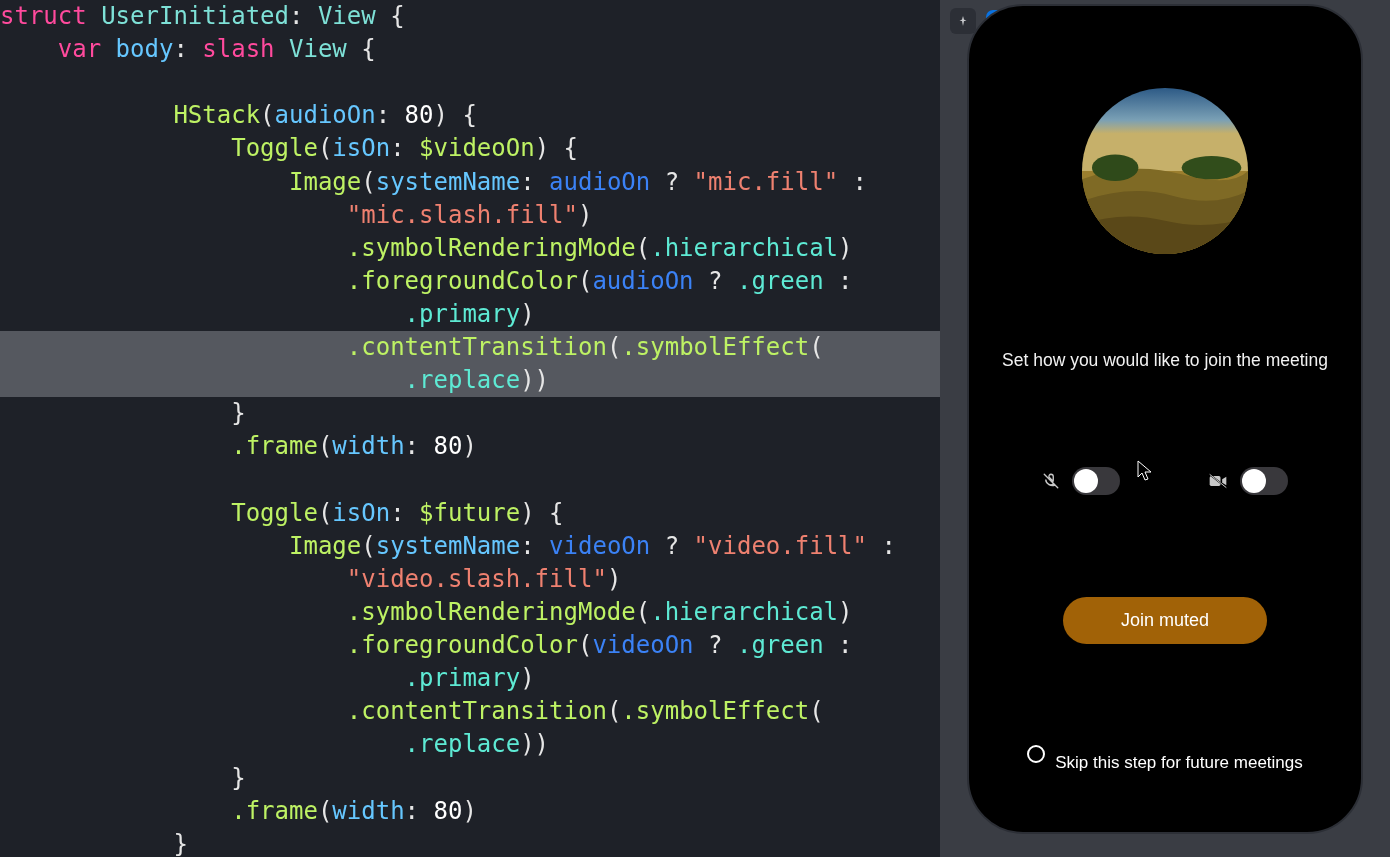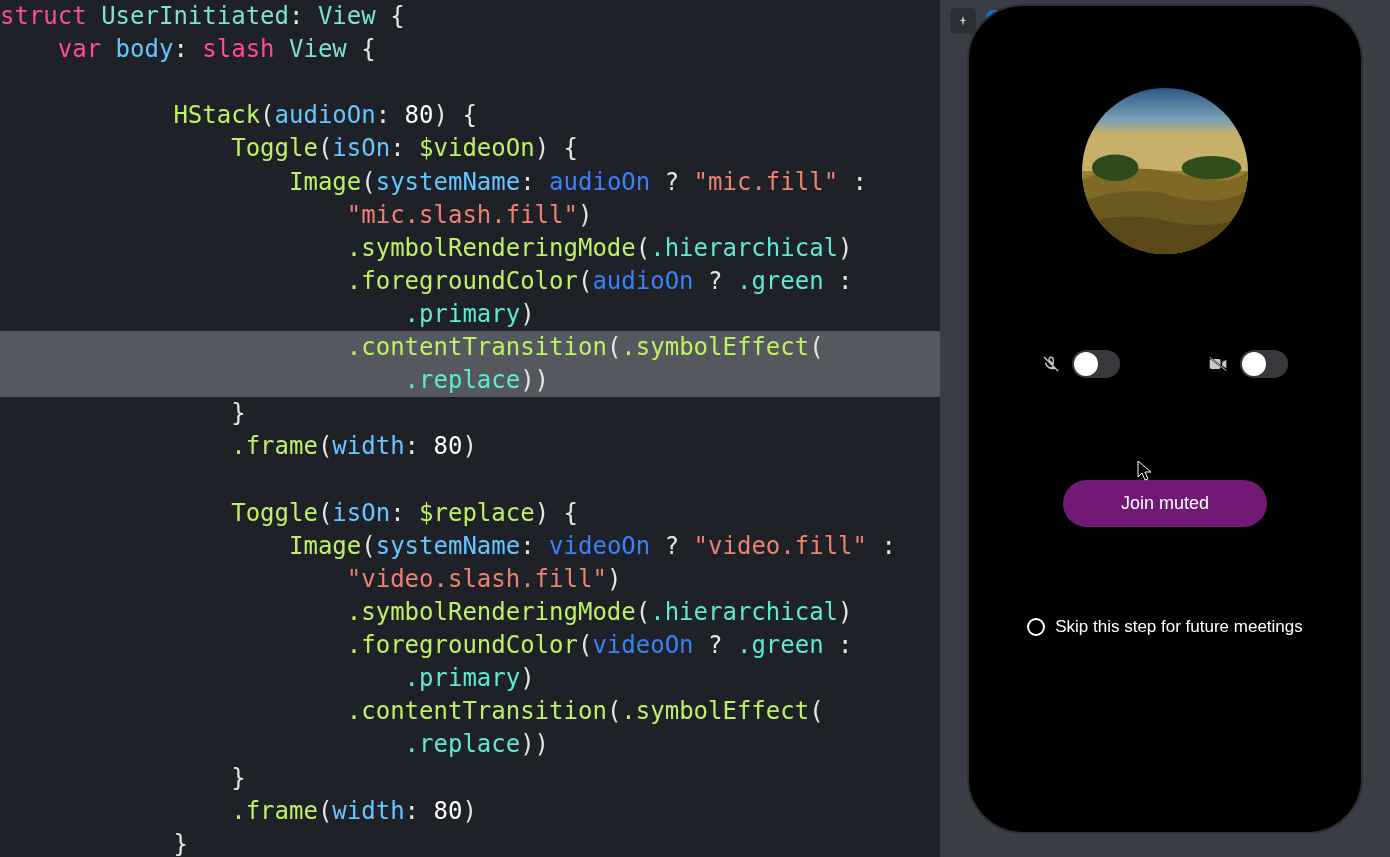--- a/index.html
+++ b/index.html
@@ -153,42 +153,42 @@
   .switch .knob {
     position: absolute;
     top: 2px; left: 2px;
     width: 24px; height: 24px;
     background: #fff;
     border-radius: 50%;
   }
 
   .cta-btn {
     margin-top: 102px;
-    background: #701a75;
+    background: #a16207;
     color: #fff;
     font-size: 18px;
     border-radius: 26px;
     padding: 13px 58px;
     cursor: pointer;
     border: none;
   }
 
   .skip-row {
     margin-top: 90px;
     display: flex;
     align-items: center;
     gap: 10px;
     cursor: pointer;
   }
   .radio-o {
     width: 18px; height: 18px;
     border: 2px solid #fff;
     border-radius: 50%;
   }
-  .skip-row span { font-size: 17px; }
+  .skip-row span { font-size: 17px; margin-top: 19px; }
 
   .cursor-arrow {
     position: absolute;
     left: 168px;
     top: 454px;
     pointer-events: none;
   }
 </style>
 </head>
 <body>
@@ -202,21 +202,21 @@
                     <span class="tok-call">Image</span>(<span class="tok-prop">systemName</span>: <span class="tok-ident">audioOn</span> ? <span class="tok-str">"mic.fill"</span> :
                         <span class="tok-str">"mic.slash.fill"</span>)
                         <span class="tok-call">.symbolRenderingMode</span>(<span class="tok-memb">.hierarchical</span>)
                         <span class="tok-call">.foregroundColor</span>(<span class="tok-ident">audioOn</span> ? <span class="tok-memb">.green</span> :
                             <span class="tok-memb">.primary</span>)
 <span class="line-sel">                        <span class="tok-call">.contentTransition</span>(<span class="tok-call">.symbolEffect</span>(                              
                             <span class="tok-memb">.replace</span>))</span>
                 }
                 <span class="tok-call">.frame</span>(<span class="tok-prop">width</span>: <span class="tok-num">80</span>)
 
-                <span class="tok-call">Toggle</span>(<span class="tok-prop">isOn</span>: <span class="tok-call">$replace</span>) {
+                <span class="tok-call">Toggle</span>(<span class="tok-prop">isOn</span>: <span class="tok-call">$future</span>) {
                     <span class="tok-call">Image</span>(<span class="tok-prop">systemName</span>: <span class="tok-ident">videoOn</span> ? <span class="tok-str">"video.fill"</span> :
                         <span class="tok-str">"video.slash.fill"</span>)
                         <span class="tok-call">.symbolRenderingMode</span>(<span class="tok-memb">.hierarchical</span>)
                         <span class="tok-call">.foregroundColor</span>(<span class="tok-ident">videoOn</span> ? <span class="tok-memb">.green</span> :
                             <span class="tok-memb">.primary</span>)
                         <span class="tok-call">.contentTransition</span>(<span class="tok-call">.symbolEffect</span>(
                             <span class="tok-memb">.replace</span>))
                 }
                 <span class="tok-call">.frame</span>(<span class="tok-prop">width</span>: <span class="tok-num">80</span>)
             }</pre>
@@ -255,20 +255,21 @@
           <rect width="100" height="55" fill="url(#sky)"></rect>
           <rect y="50" width="100" height="50" fill="#9c7f2e"></rect>
           <path d="M0 55 Q30 44 60 52 T100 50 L100 100 L0 100 Z" fill="#7f6a25"></path>
           <path d="M0 68 Q30 58 55 65 T100 62 L100 100 L0 100 Z" fill="#6c591f"></path>
           <path d="M0 82 Q25 74 50 80 T100 78 L100 100 L0 100 Z" fill="#5a4818"></path>
           <ellipse cx="20" cy="48" rx="14" ry="8" fill="#2f4a1a"></ellipse>
           <ellipse cx="78" cy="48" rx="18" ry="7" fill="#314d1b"></ellipse>
         </svg>
       </div>
 
+      <div class="join-text">Set how you would like to join the meeting</div>
 
       <div class="toggle-row">
         <div class="toggle-group">
           <span class="tog-icon">
             <svg width="18" height="18" viewBox="0 0 24 24">
                 <path d="M12 3a3 3 0 0 1 3 3v5a3 3 0 0 1-.3 1.3L9.3 6.7A3 3 0 0 1 12 3zM5 10a7 7 0 0 0 10.9 5.9l1.5 1.5A9 9 0 0 1 5 10zM3 3l18 18" stroke="#c8c8c8" stroke-width="1.8" fill="none" stroke-linecap="round"></path>
               </svg>
           </span>
           <div class="switch">
               <div class="knob"></div>

